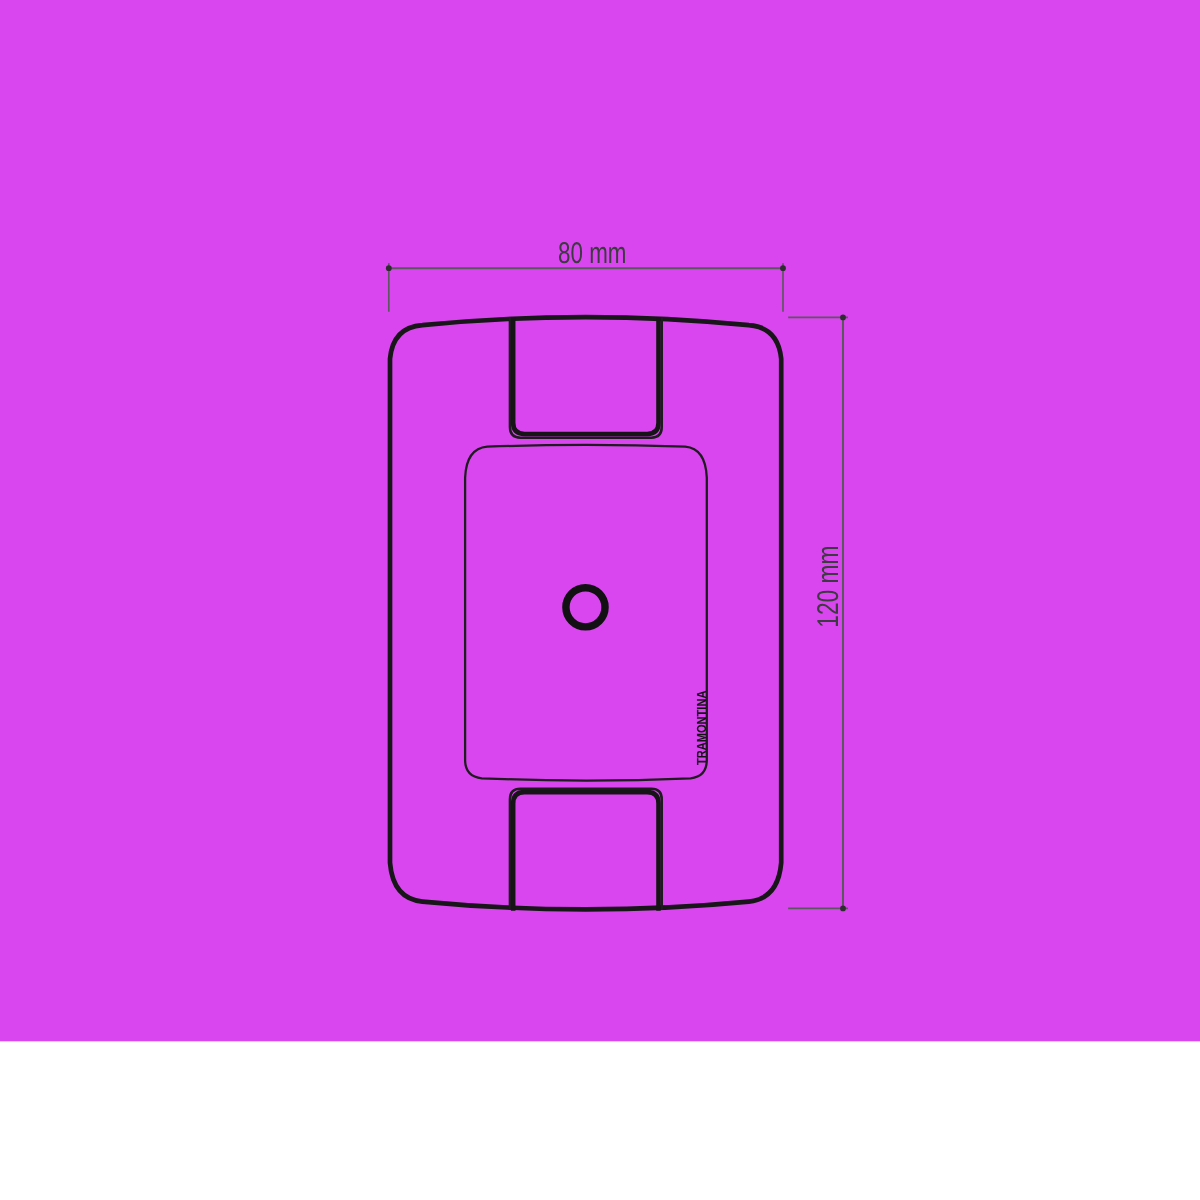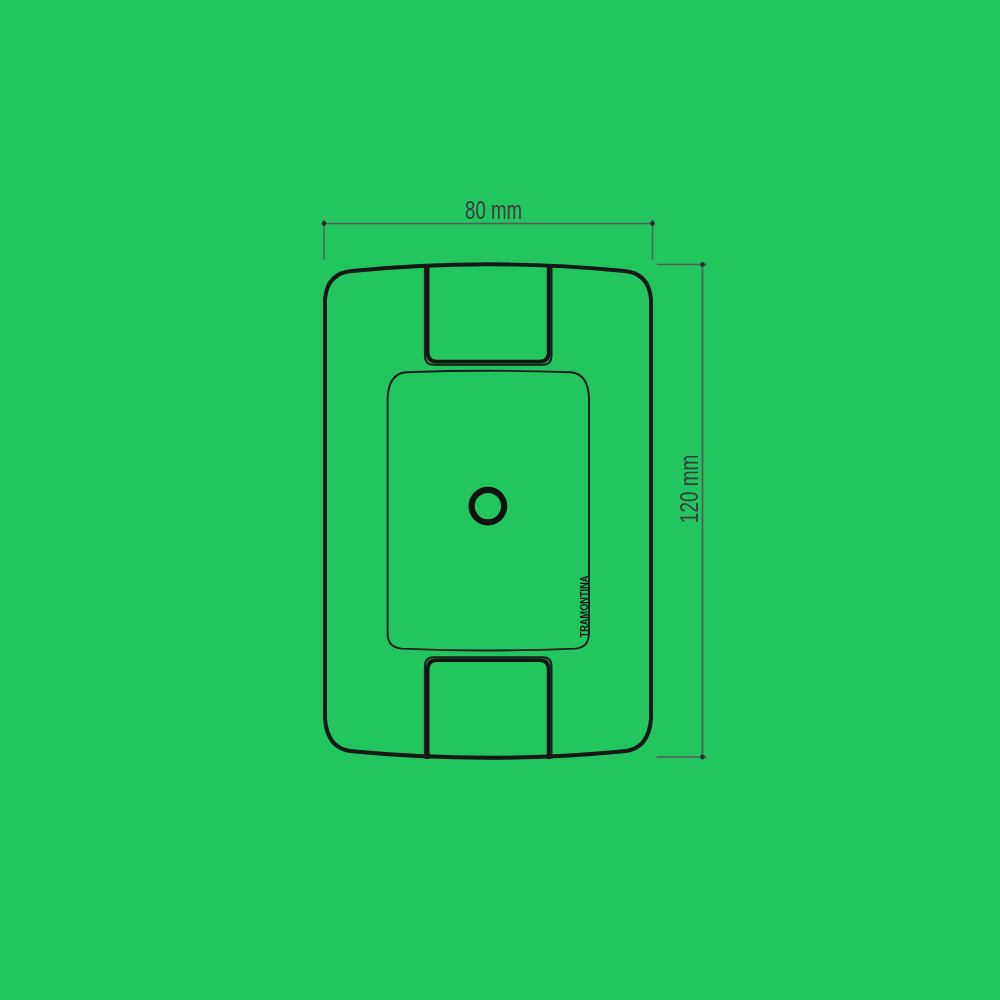--- a/index.html
+++ b/index.html
@@ -1,17 +1,17 @@
 <!DOCTYPE html>
 <html><head>
 <meta charset="utf-8">
 <title>Placa 4x2 Tramontina</title>
 <style>
   html,body{margin:0;padding:0;background:#ffffff;}
-  .stage{position:relative;width:1000px;height:1000px;background:#22c55e;overflow:hidden;}
+  .stage{position:relative;width:1000px;height:868px;background:#d946ef;overflow:hidden;}
   svg{position:absolute;left:0;top:0;}
   text{font-family:"Liberation Sans", sans-serif;}
 </style>
 </head>
 <body>
 <div class="stage">
 <svg width="1000" height="1000" viewBox="0 0 1000 1000" style="opacity:0.99;filter:blur(0.45px)">
 
   <path d="M 352,271 Q 488,257.5 624,271 Q 648.5,272.8 651,299 L 651,719 Q 648.5,749 624,751.3 Q 488,764.3 352,751.3 Q 327.5,749 325,719 L 325,299 Q 327.5,272.8 352,271 Z" fill="none" stroke="#161616" stroke-width="3.9"></path>
 

